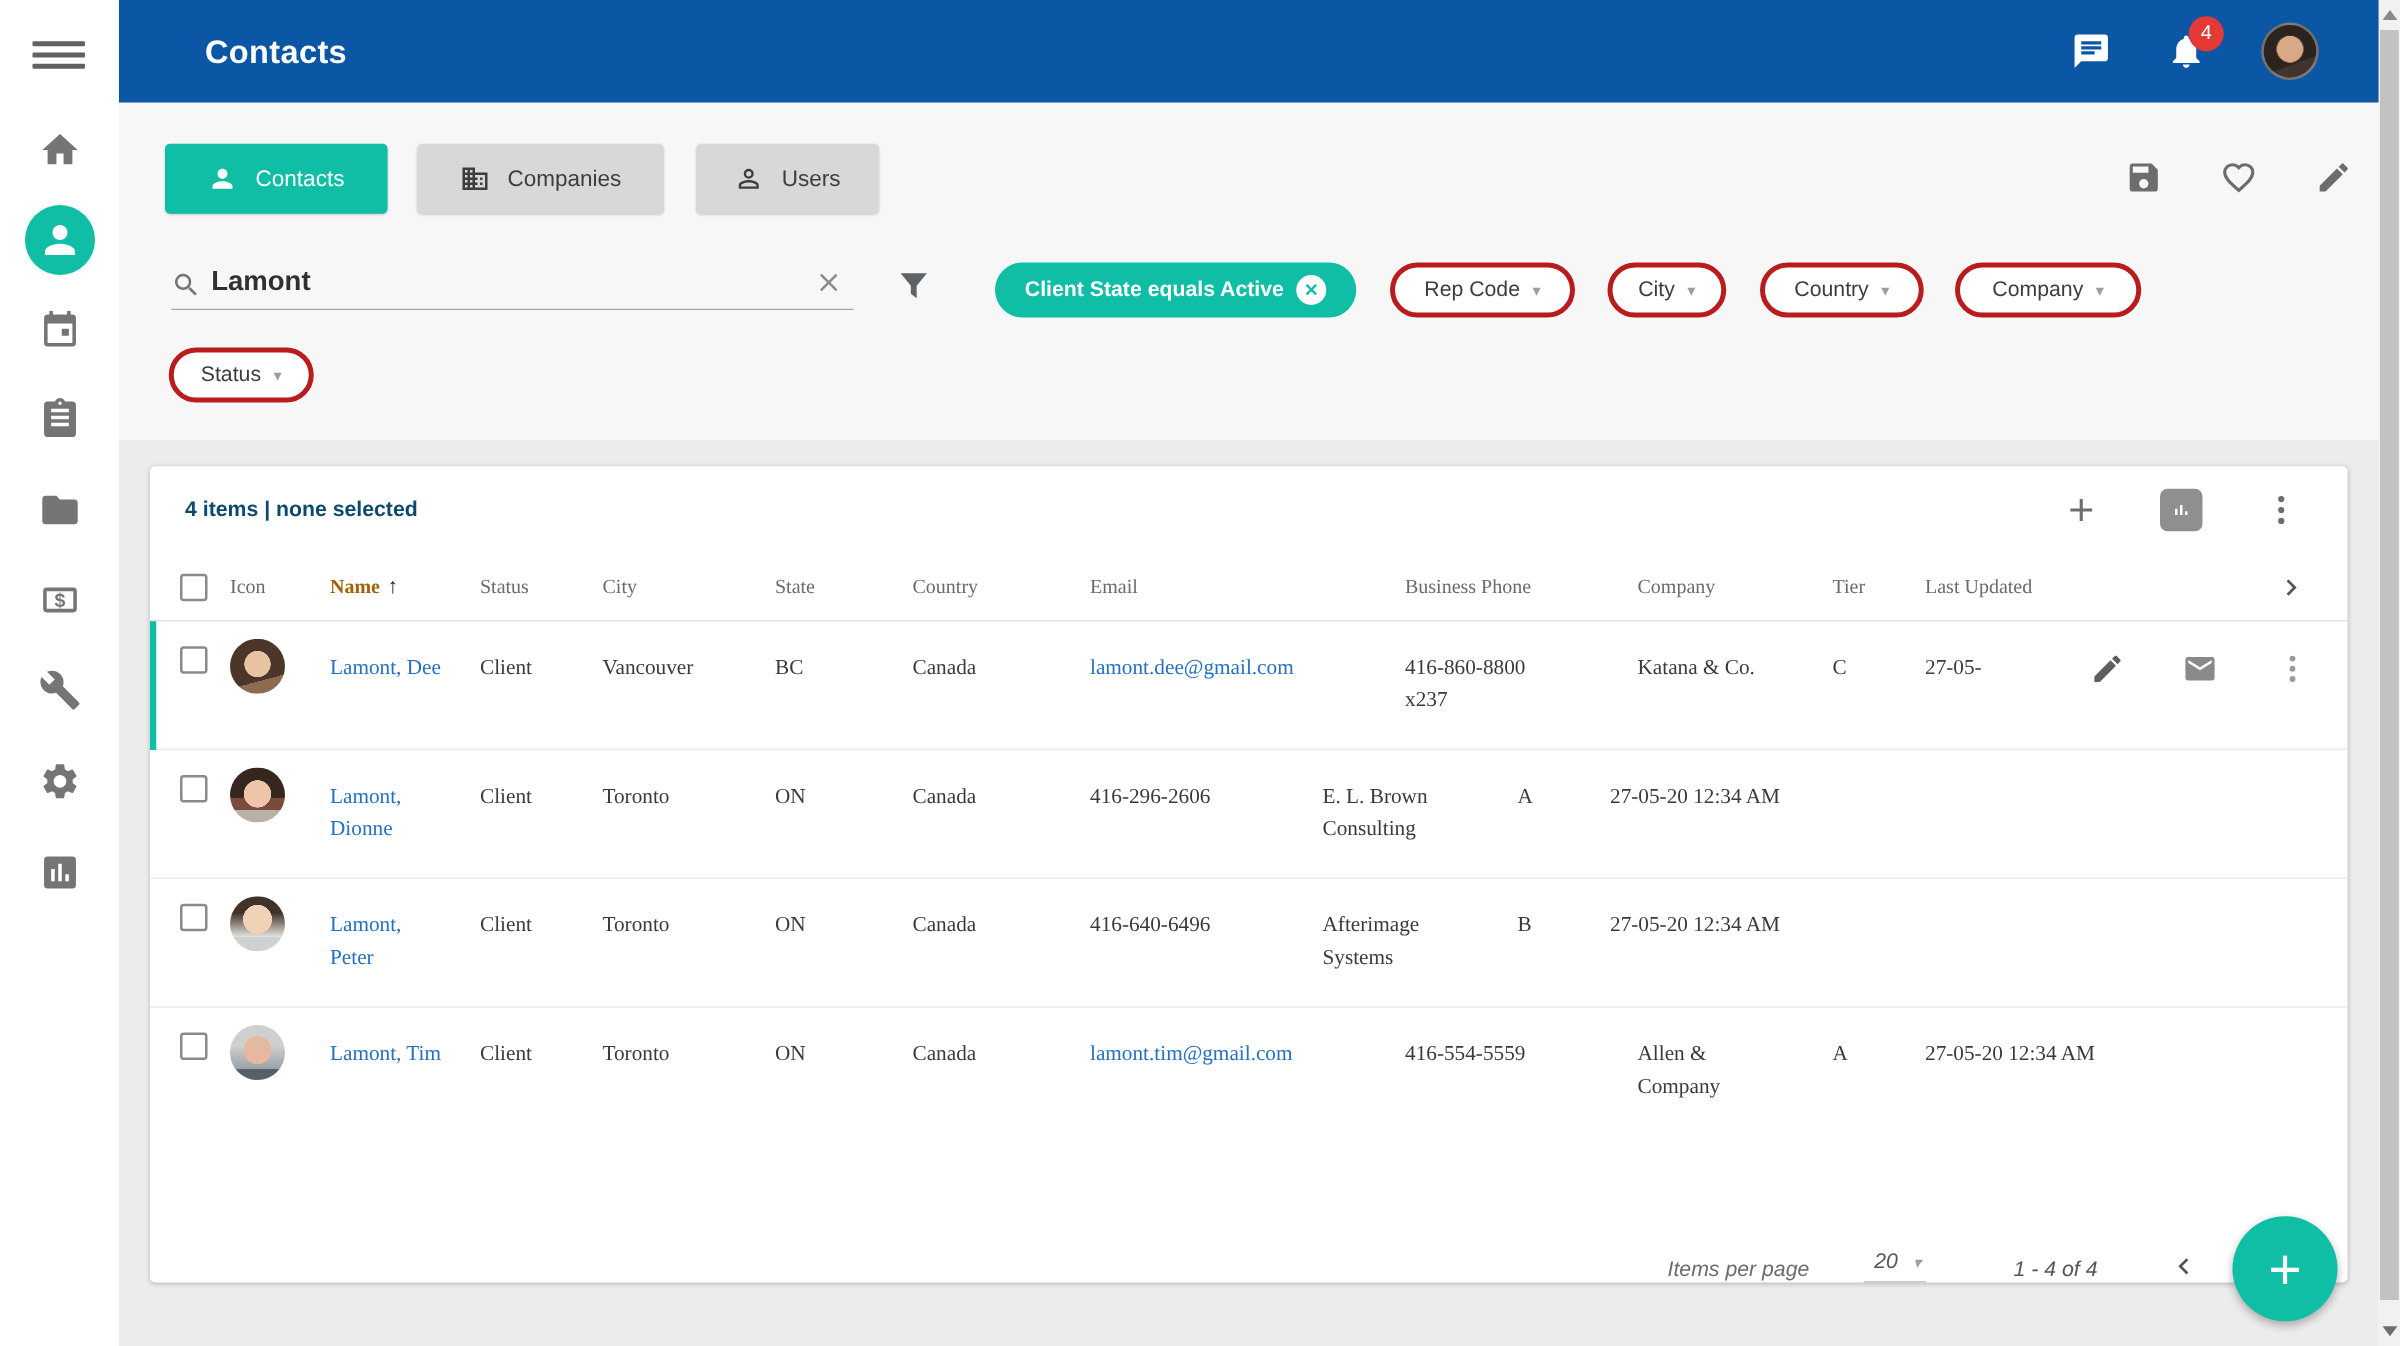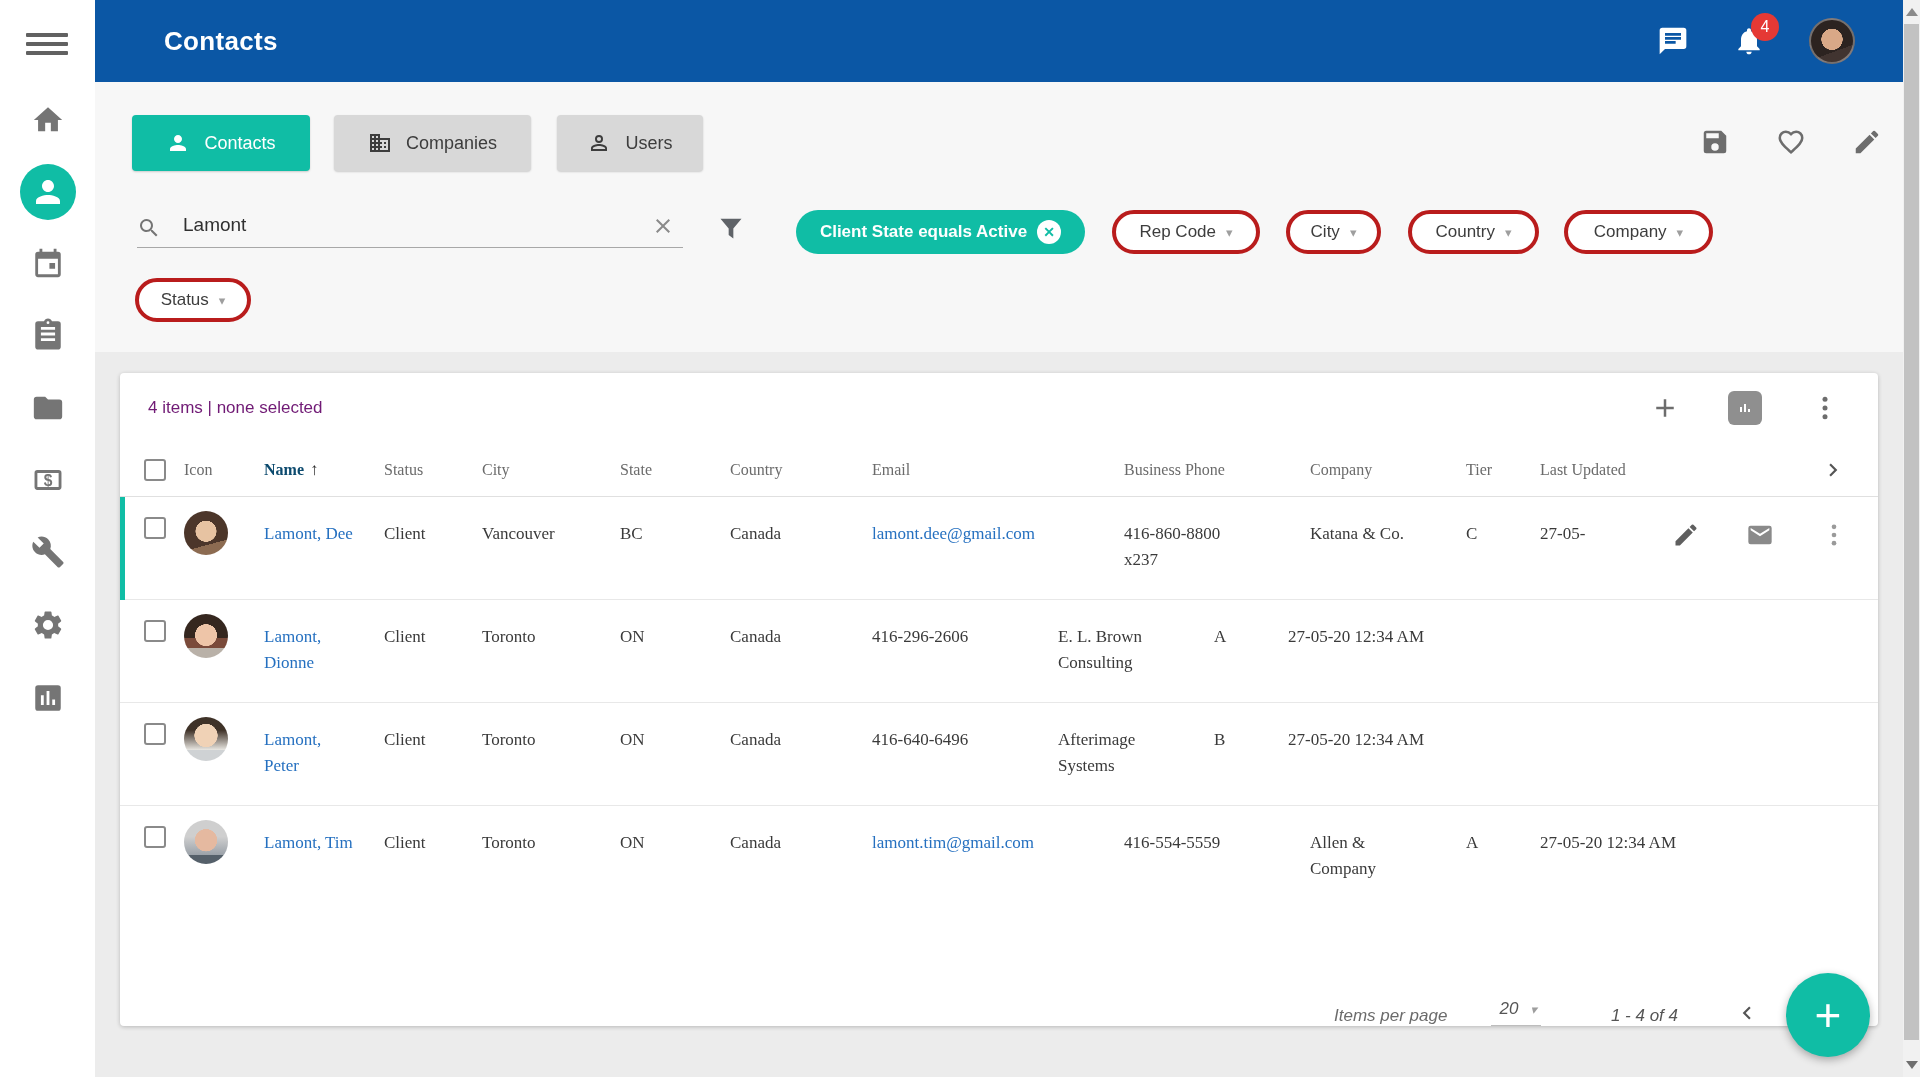--- a/index.html
+++ b/index.html
@@ -31,37 +31,37 @@
   
   .tab-btn { position:absolute; height:56px; border-radius:4px; display:flex; align-items:center; justify-content:center; gap:14px; font-size:18px; cursor:pointer; box-shadow:0 1px 2px rgba(0,0,0,.18); }
   .tab-btn svg { width:24px; height:24px; fill:currentColor; }
   .tab-active { background:#10bda5; color:#ffffff; }
   .tab-idle { background:#d8d8d8; color:#3d3d3d; }
 
   
   .search-box { position:absolute; left:28px; top:128px; width:560px; height:38px; }
   .search-box .mag { position:absolute; left:14px; top:6px; width:24px; height:24px; color:#757575; }
   .search-box .mag svg { width:100%; height:100%; fill:currentColor; }
-  .search-input { position:absolute; left:60px; top:0; width:460px; height:30px; border:none; background:transparent; font-size:19px; color:#303030; font-family:"Liberation Sans",sans-serif; outline:none; }
+  .search-input { position:absolute; left:46px; top:0; width:460px; height:30px; border:none; background:transparent; font-size:22px; color:#303030; font-family:"Liberation Sans",sans-serif; outline:none;font-weight:bold; }
   .search-underline { position:absolute; left:14px; right:0; bottom:0; height:1px; background:#a8a8a8; }
   .search-clear { position:absolute; right:8px; top:4px; width:24px; height:24px; color:#8a8a8a; cursor:pointer; }
   .search-clear svg { width:100%; height:100%; fill:currentColor; }
   .funnel { position:absolute; left:622px; top:132px; width:28px; height:28px; color:#5f6368; cursor:pointer; }
   .funnel svg { width:100%; height:100%; fill:currentColor; }
 
   .chip { position:absolute; height:44px; border-radius:22px; display:flex; align-items:center; justify-content:center; gap:10px; font-size:17px; cursor:pointer; }
   .chip-filter { background:#ffffff; border:4px solid #b91c1c; color:#3d3d3d; }
   .chip-filter .caret { color:#9e9e9e; font-size:13px; }
   .chip-active { background:#10bda5; color:#ffffff; font-weight:bold; }
   .chip-x { width:24px; height:24px; border-radius:50%; background:#ffffff; color:#10bda5; display:flex; align-items:center; justify-content:center; font-size:14px; font-weight:bold; cursor:pointer; }
 
   
   .card { position:absolute; left:25px; top:291px; width:1758px; height:653px; background:#ffffff; border-radius:4px; box-shadow:0 1px 4px rgba(0,0,0,.22); }
   .card-toolbar { position:relative; height:70px; display:flex; align-items:center; }
-  .selection-summary { margin-left:28px; font-size:17px; color:#701a75; }
+  .selection-summary { margin-left:28px; font-size:17px; color:#0c4a6e;font-weight:bold; }
   .toolbar-actions { position:absolute; right:38px; display:flex; align-items:center; gap:48px; }
   .tb-icon { width:30px; height:30px; color:#6d6d6d; cursor:pointer; }
   .tb-icon svg { width:100%; height:100%; fill:currentColor; }
   .chart-btn { width:34px; height:34px; border-radius:6px; background:#8f8f8f; display:flex; align-items:center; justify-content:center; cursor:pointer; }
   .chart-btn svg { width:24px; height:24px; fill:#ffffff; }
 
   .thead { display:flex; align-items:center; height:54px; border-bottom:1px solid #e0e0e0; color:#6b6b6b; font-size:16px; position:relative; }
   .trow { display:flex; align-items:flex-start; height:103px; border-bottom:1px solid #e8e8e8; font-size:17px; color:#3a3a3a; position:relative; padding-top:0; }
   .cell { padding-top:24px; line-height:26px;font-family:Liberation Serif, serif; }
   .c-cb { width:64px; padding-left:24px; padding-top:20px; }
@@ -75,21 +75,21 @@
   .c-email { width:252px; }
   .c-phone { width:186px; }
   .c-company { width:156px; }
   .c-tier { width:74px; }
   .c-updated { width:177px; }
   .wrap-narrow { display:inline-block; max-width:96px; }
   .wrap-phone { display:inline-block; max-width:128px; }
   .wrap-company { display:inline-block; max-width:116px; }
 
   .checkbox { width:22px; height:22px; border:2px solid #8a8a8a; border-radius:3px; background:#fff; cursor:pointer; }
-  .sort-name { font-weight:bold; color:#0c4a6e; }
+  .sort-name { font-weight:bold; color:#a16207; }
   .sort-arrow { color:#2b2b2b; font-size:17px; margin-left:6px; }
   .link { color:#2570c0; text-decoration:none; cursor:pointer; }
   .head-chevron { position:absolute; right:32px; top:14px; width:26px; height:26px; color:#555; cursor:pointer; }
   .head-chevron svg { width:100%; height:100%; fill:currentColor; }
 
   .row-indicator { position:absolute; left:0; top:0; width:5px; height:103px; background:#10bda5; }
   .avatar { width:44px; height:44px; border-radius:50%; }
   .av-dee     { background: radial-gradient(circle at 50% 46%, #e7c3a2 0 32%, transparent 33%), linear-gradient(165deg,#4c362a 0 72%,#8c6b51 72%); }
   .av-dionne  { background: radial-gradient(circle at 50% 48%, #eec5a8 0 34%, transparent 35%), linear-gradient(180deg,#35271f 0 55%,#7a4a3a 55% 78%, #b9b1a8 78%); }
   .av-peter   { background: radial-gradient(circle at 50% 42%, #f0d2b6 0 34%, transparent 35%), linear-gradient(180deg,#3f3228 0 30%, #e9e7e2 75%, #cfd2d4 75%); }

